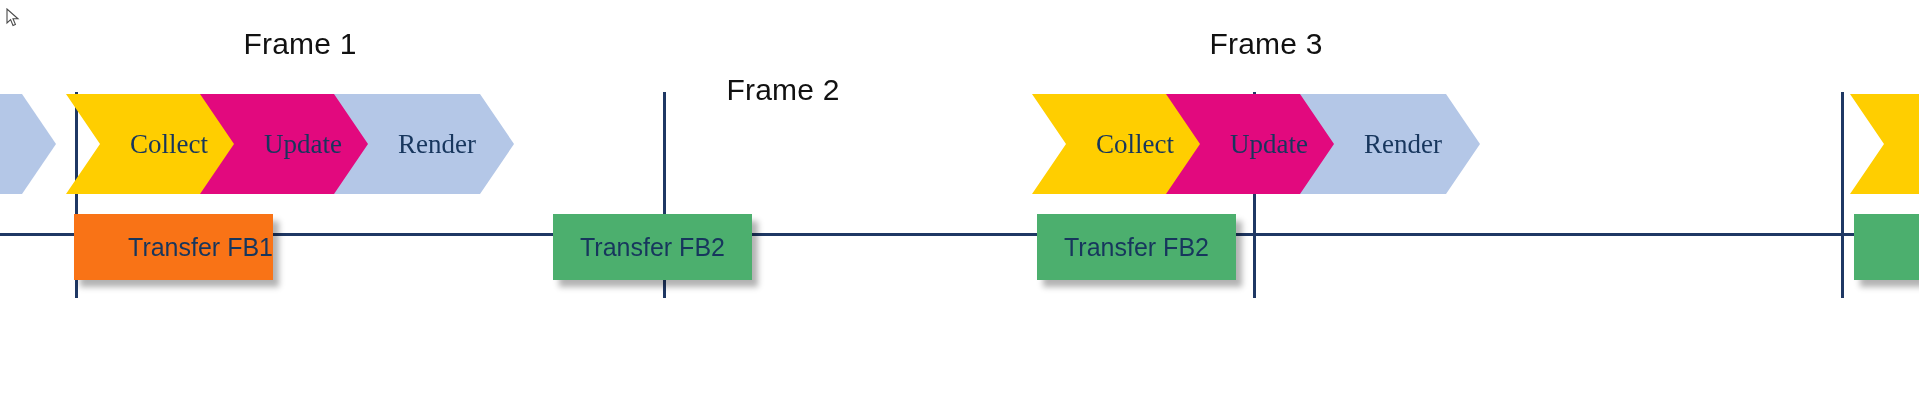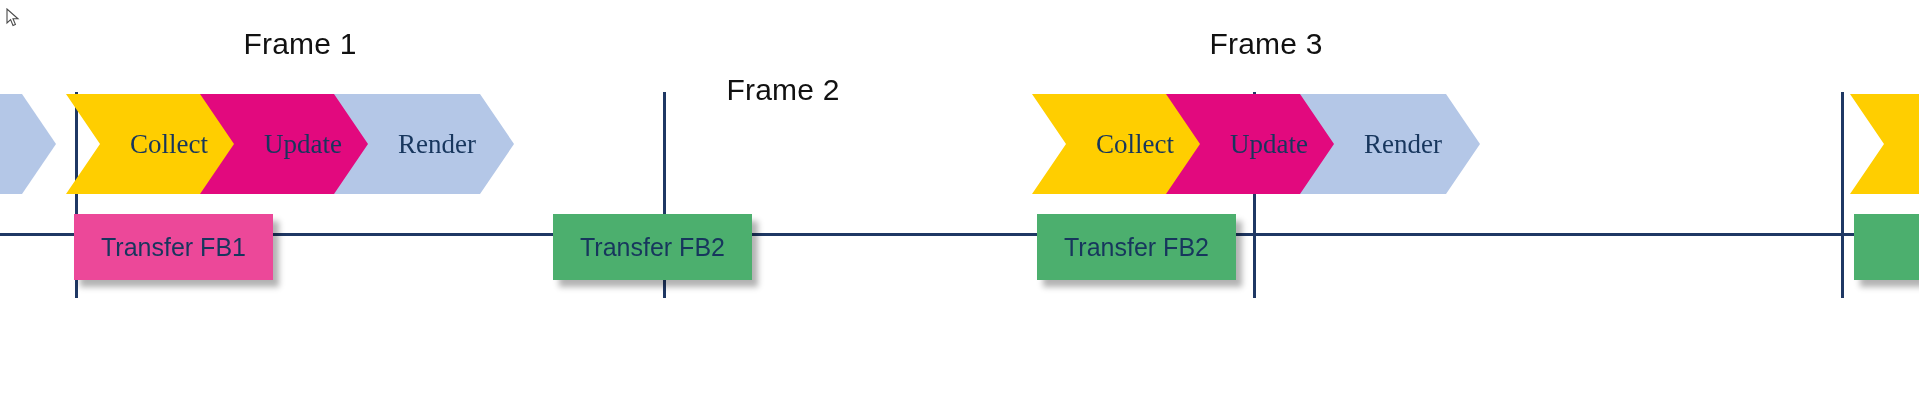--- a/index.html
+++ b/index.html
@@ -124,21 +124,21 @@
     <span>Update</span>
   </div>
   <div class="chev clip" style="left:1300px;top:94px;width:180px;background:#B4C7E7;">
     <span>Render</span>
   </div>
 
   <div class="chev clip" style="left:1850px;top:94px;width:180px;background:#FFCE00;">
     <span></span>
   </div>
 
-  <div class="bar" style="left:74px;top:214px;width:199px;background:#ec4899;">
+  <div class="bar" style="left:74px;top:214px;width:199px;background:#f97316;justify-content:flex-end;">
     <span>Transfer FB1</span>
   </div>
   <div class="bar" style="left:553px;top:214px;width:199px;background:#4CAF6E;">
     <span>Transfer FB2</span>
   </div>
   <div class="bar" style="left:1037px;top:214px;width:199px;background:#4CAF6E;">
     <span>Transfer FB2</span>
   </div>
   <div class="bar" style="left:1854px;top:214px;width:199px;background:#4CAF6E;">
     <span></span>

